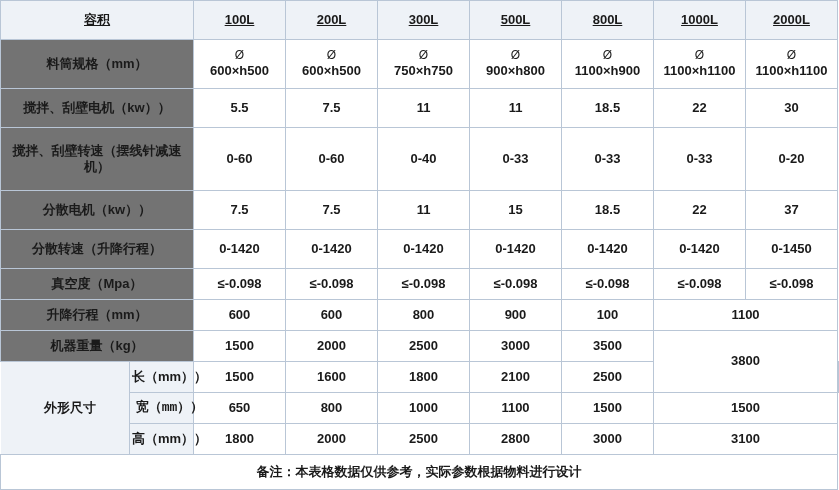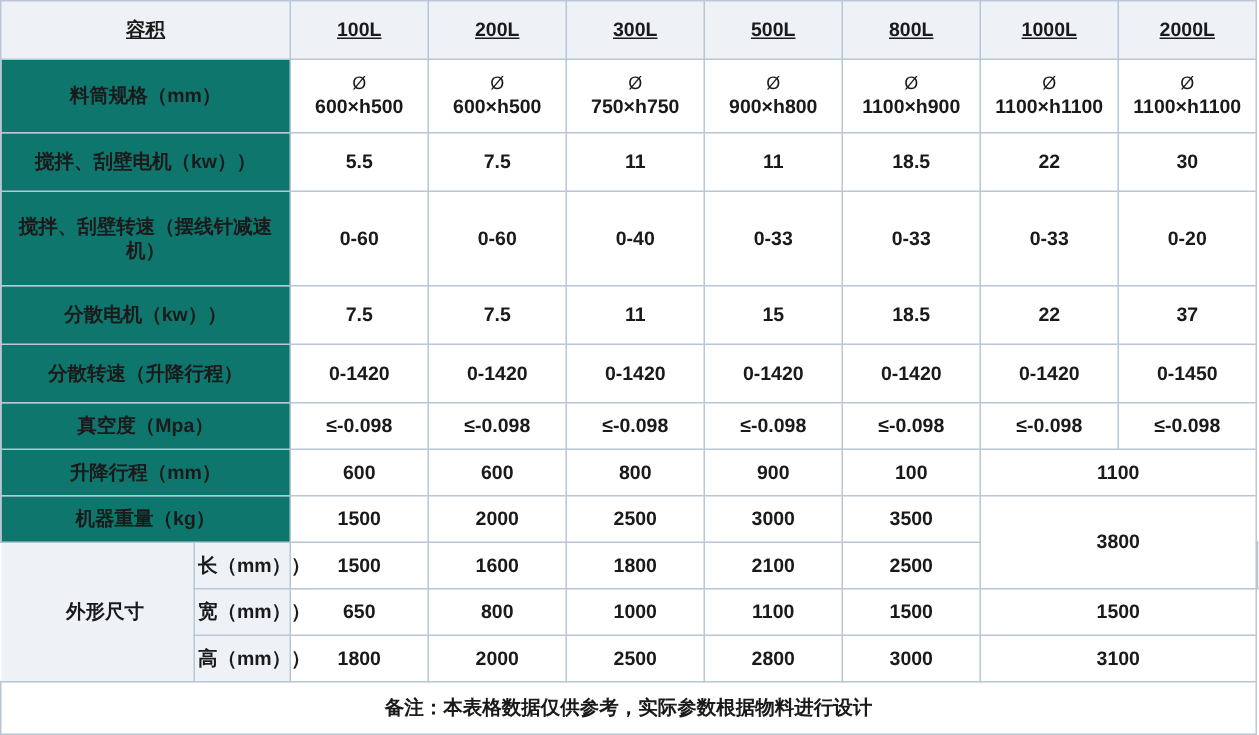--- a/index.html
+++ b/index.html
@@ -40,21 +40,21 @@
   .first-col {
     background: #eef2f7;
     width: 193px;
   }
   .dcol { width: 92px; }
   td.datacell {
     background: #ffffff;
     font-size: 13.5px;
   }
   td.labelcell {
-    background: #0f766e;
+    background: #737373;
     font-size: 14px;
     font-weight: bold;
     padding: 4px 2px;
   }
   .row-barrel td.datacell {
     font-size: 12.5px;
     line-height: 1.35;
   }
   .dia {
     display: block;
@@ -199,21 +199,21 @@
 
     <tr class="row-h28">
       <td class="outer-label" rowspan="3" style="padding:0;border:none;background:transparent;">
         <table style="width:100%;height:100%;border-collapse:collapse;table-layout:fixed;">
           <tbody>
               <tr>
             <td rowspan="3" class="outer-label" style="border-left:none;border-top:none;border-bottom:none;width:115px;padding-left:12px;">外形尺寸</td>
             <td class="sub-label" style="border-top:none;border-right:none;height:26px;">长（mm））</td>
           </tr>
           <tr>
-            <td class="sub-label" style="border-right:none;height:26px;">宽（mm））</td>
+            <td class="sub-label" style="border-right:none;height:26px;font-family:Liberation Mono, monospace;">宽（mm））</td>
           </tr>
           <tr>
             <td class="sub-label" style="border-right:none;border-bottom:none;height:26px;">高（mm））</td>
           </tr>
         </tbody>
           </table>
       </td>
       <td class="datacell">1500</td>
       <td class="datacell">1600</td>
       <td class="datacell">1800</td>

